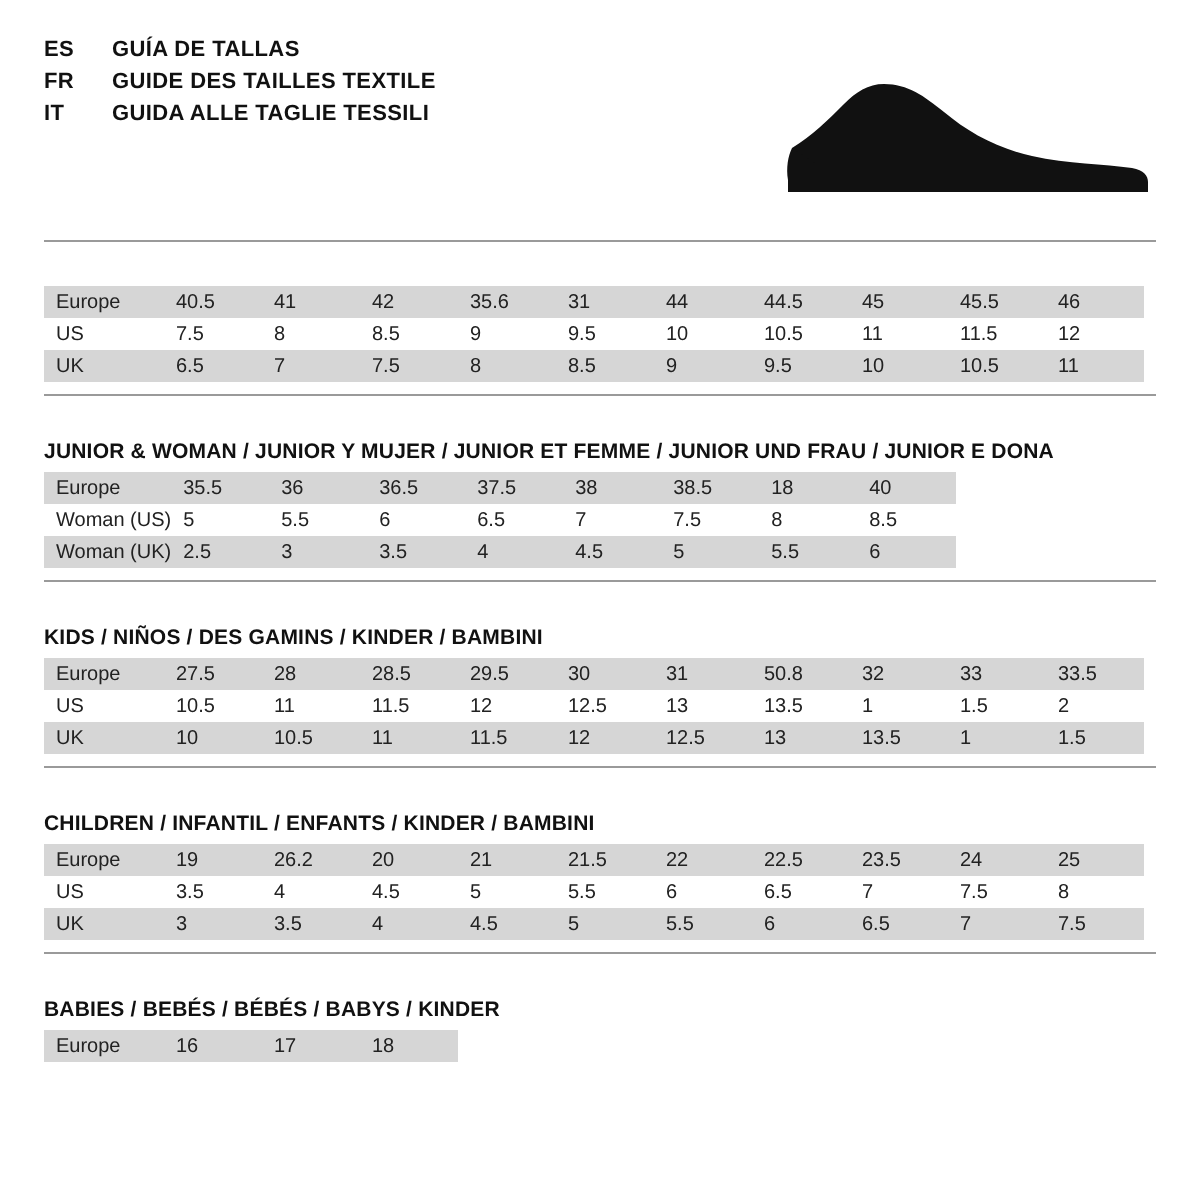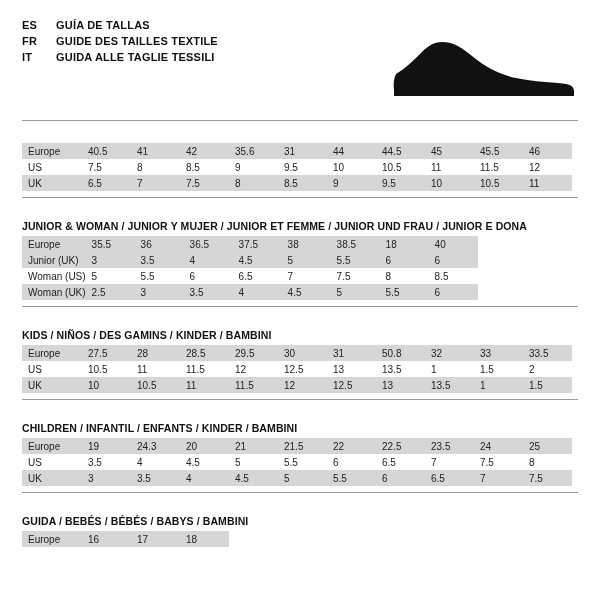--- a/index.html
+++ b/index.html
@@ -226,33 +226,20 @@
               <td>36</td>
               <td>36.5</td>
               <td>37.5</td>
               <td>38</td>
               <td>38.5</td>
               <td>18</td>
               <td>40</td>
               <td style="background: rgb(255, 255, 255);"></td>
               <td style="background: rgb(255, 255, 255);"></td>
             </tr>
-            <tr class="shaded">
-              <td class="rowlabel">Junior (UK)</td>
-              <td>3</td>
-              <td>3.5</td>
-              <td>4</td>
-              <td>4.5</td>
-              <td>5</td>
-              <td>5.5</td>
-              <td>6</td>
-              <td>6</td>
-              <td style="background: rgb(255, 255, 255);"></td>
-              <td style="background: rgb(255, 255, 255);"></td>
-            </tr>
             <tr class="white">
               <td class="rowlabel">Woman (US)</td>
               <td>5</td>
               <td>5.5</td>
               <td>6</td>
               <td>6.5</td>
               <td>7</td>
               <td>7.5</td>
               <td>8</td>
               <td>8.5</td>
@@ -349,21 +336,21 @@
             <col style="width: 49px;">
             <col style="width: 49px;">
             <col style="width: 49px;">
             <col style="width: 49px;">
             <col style="width: 49px;">
           </colgroup>
           <tbody>
             <tr class="shaded">
               <td class="rowlabel">Europe</td>
               <td>19</td>
-              <td>24.3</td>
+              <td>26.2</td>
               <td>20</td>
               <td>21</td>
               <td>21.5</td>
               <td>22</td>
               <td>22.5</td>
               <td>23.5</td>
               <td>24</td>
               <td>25</td>
             </tr>
             <tr class="white">
@@ -390,21 +377,21 @@
               <td>6</td>
               <td>6.5</td>
               <td>7</td>
               <td>7.5</td>
             </tr>
           </tbody>
         </table>
         <div class="divider"></div>
       </div>
       <div class="group">
-        <div class="group-title">GUIDA / BEBÉS / BÉBÉS / BABYS / BAMBINI</div>
+        <div class="group-title">BABIES / BEBÉS / BÉBÉS / BABYS / KINDER</div>
         <table class="size">
           <colgroup>
             <col style="width: 60px;">
             <col style="width: 49px;">
             <col style="width: 49px;">
             <col style="width: 49px;">
             <col style="width: 49px;">
             <col style="width: 49px;">
             <col style="width: 49px;">
             <col style="width: 49px;">

